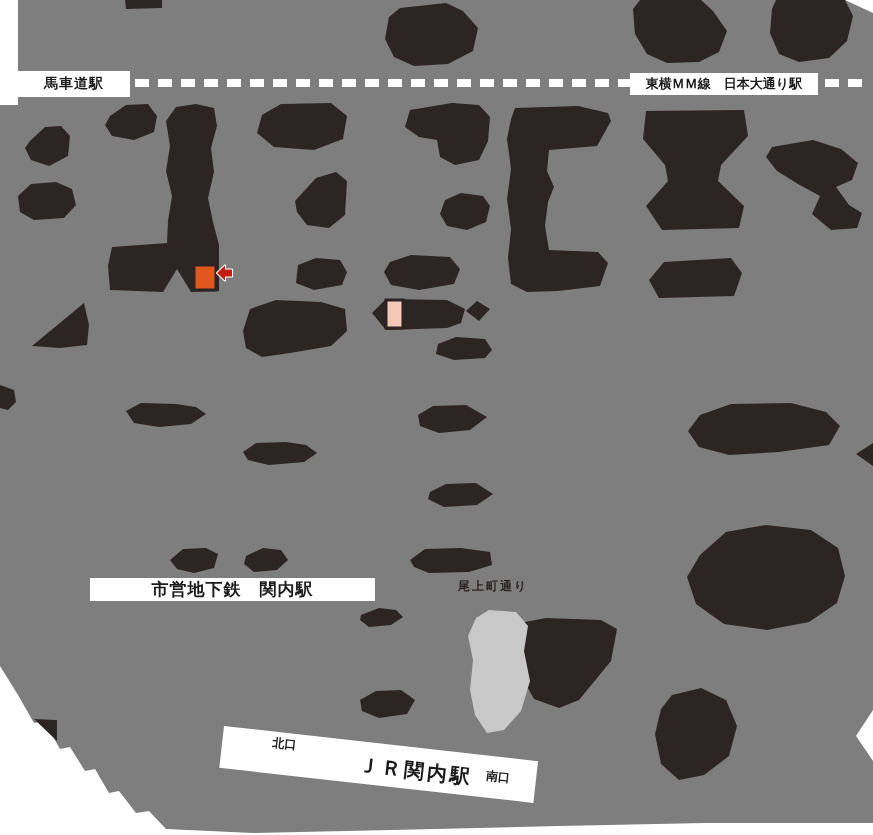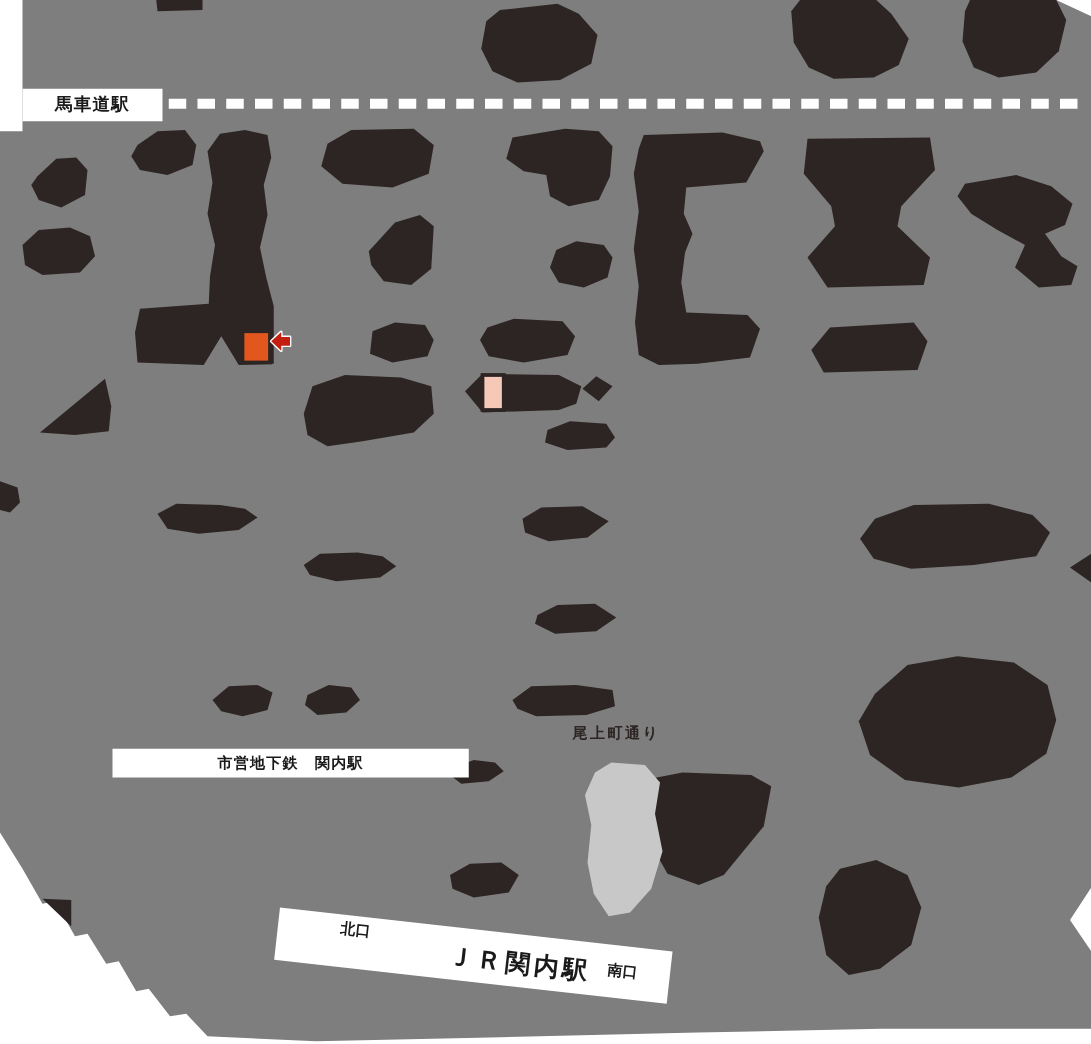--- a/index.html
+++ b/index.html
@@ -11,21 +11,21 @@
   .park{fill:var(--c-park,#c8c8c8);}
   .rail{stroke:var(--c-rail,#ffffff);stroke-width:8;stroke-dasharray:14 9;fill:none;}
   .dest{fill:var(--c-destination,#e2571e);stroke:var(--c-building,#2d2523);stroke-width:3;}
   .pinkm{fill:var(--c-entrance,#f6c8b8);stroke:var(--c-building,#2d2523);stroke-width:3;}
   .arrow{fill:var(--c-arrow,#c41e10);stroke:#ffffff;stroke-width:2.2;paint-order:stroke;stroke-linejoin:round;}
   .label{position:absolute;background:var(--c-label_bg,#ffffff);color:var(--c-label_text,#1a1a1a);
          display:flex;align-items:center;justify-content:center;font-weight:bold;
          box-sizing:border-box;white-space:nowrap;}
   .lbl-bashamichi{left:18px;top:71px;width:112px;height:26px;font-size:14px;letter-spacing:1px;}
   .lbl-mmline{left:630px;top:73px;width:188px;height:22px;font-size:13px;}
-  .lbl-subway{left:90px;top:578px;width:285px;height:23px;font-size:12px;letter-spacing:1px;margin-top:21px;}
+  .lbl-subway{left:90px;top:578px;width:285px;height:23px;font-size:17px;letter-spacing:1px;}
   .lbl-onoecho{position:absolute;left:458px;top:578px;color:var(--c-building,#2d2523);
                font-size:12px;font-weight:bold;letter-spacing:2px;white-space:nowrap;}
   .lbl-jr{left:224px;top:726px;width:316px;height:42px;transform:rotate(6.4deg);
           transform-origin:left top;display:block;}
   .jr-main{position:absolute;left:138px;top:10px;font-size:20px;font-weight:bold;letter-spacing:3px;}
   .jr-north{position:absolute;left:50px;top:3px;font-size:12px;font-weight:bold;}
   .jr-south{position:absolute;right:26px;top:12px;font-size:12px;font-weight:bold;}
 </style>
 </head>
 <body>
@@ -80,20 +80,21 @@
     </g>
 
     <polygon class="park" points="489,610 516,612 528,626 524,651 530,681 521,711 504,730 487,733 475,715 470,690 473,660 468,636 476,618"></polygon>
 
     <rect class="pinkm" x="386" y="300" width="17" height="28"></rect>
     <rect class="dest" x="194" y="265" width="22" height="25"></rect>
     <path class="arrow" d="M217,273 L225,265.5 L225,269.5 L232,269.5 L232,276.5 L225,276.5 L225,280.5 Z"></path>
   </svg>
 
   <div class="label lbl-bashamichi">馬車道駅</div>
+  <div class="label lbl-mmline">東横ＭＭ線　日本大通り駅</div>
   <div class="label lbl-subway">市営地下鉄　関内駅</div>
   <div class="lbl-onoecho">尾上町通り</div>
 
   <div class="label lbl-jr">
     <span class="jr-north">北口</span>
     <span class="jr-main">ＪＲ関内駅</span>
     <span class="jr-south">南口</span>
   </div>
 </div>
 

